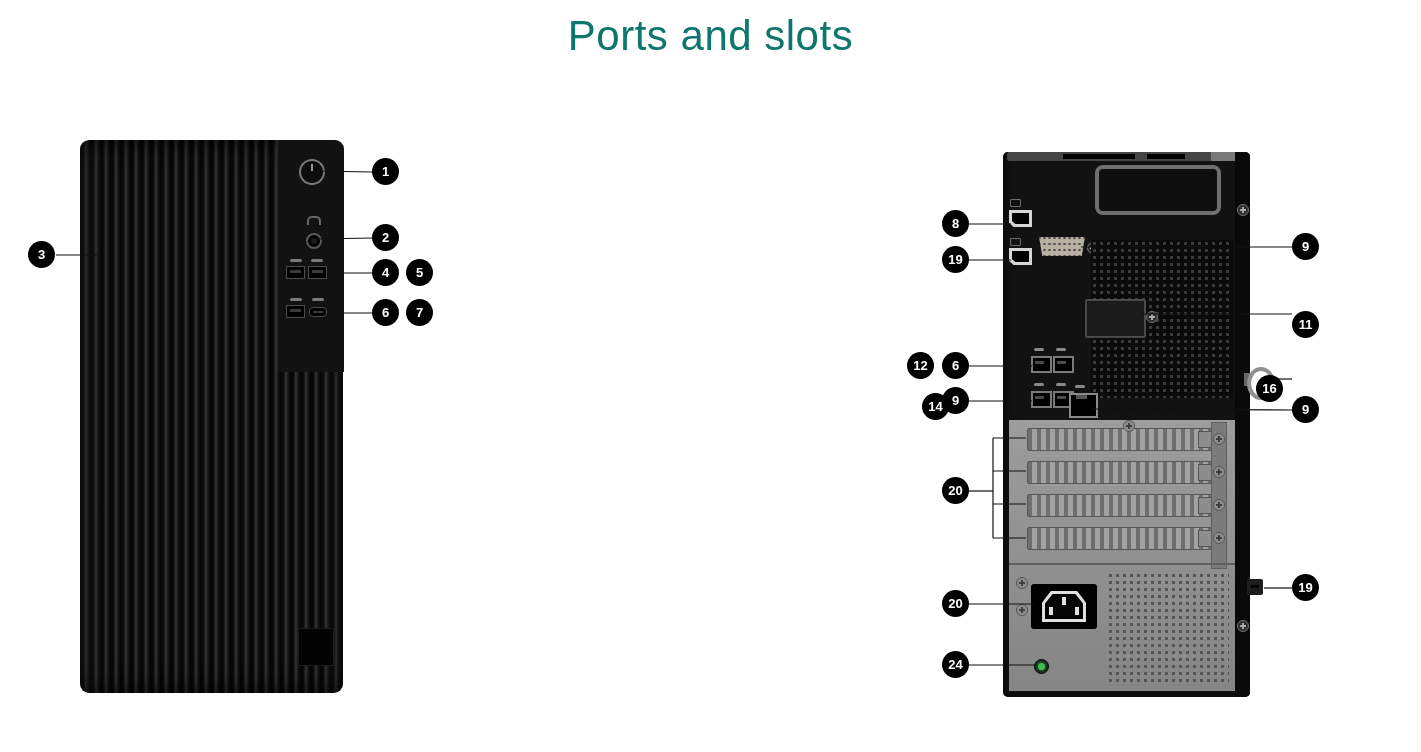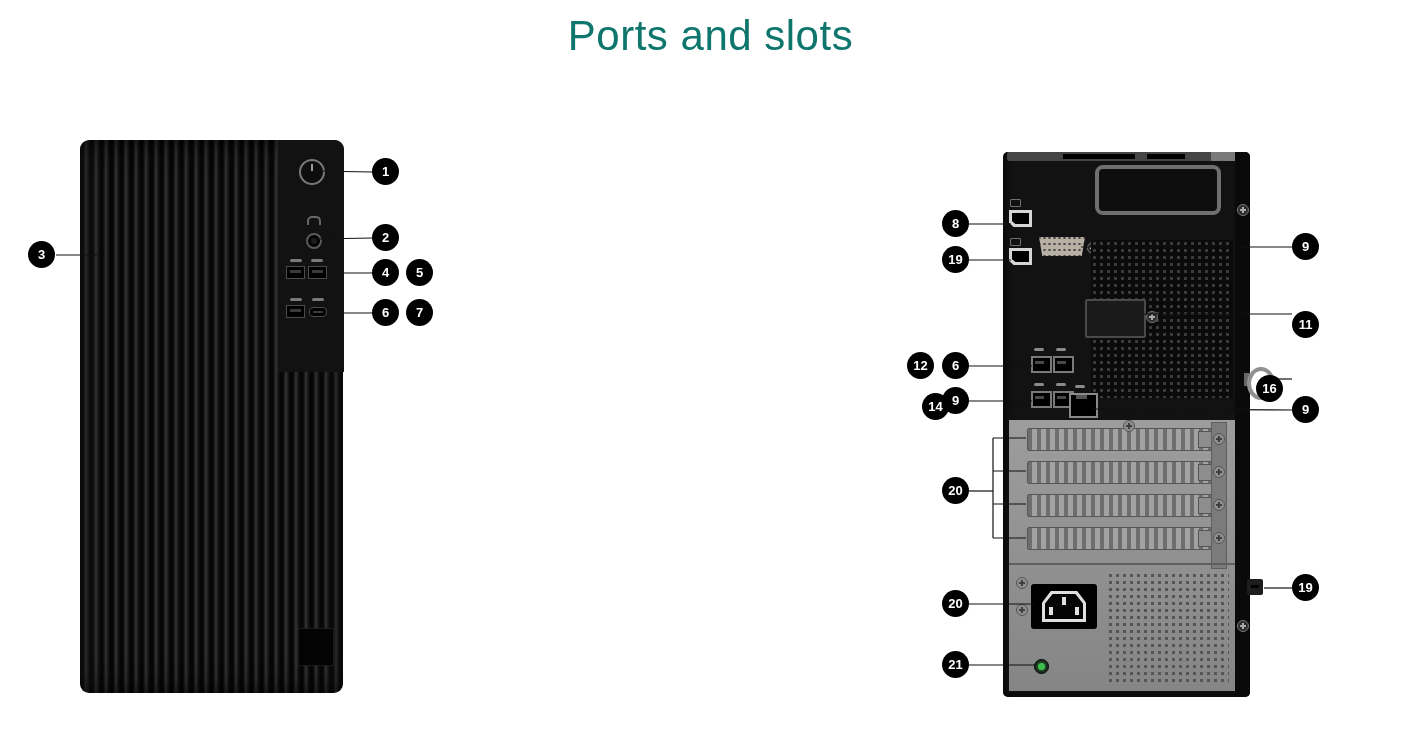--- a/index.html
+++ b/index.html
@@ -281,13 +281,13 @@
 <div class="callout" style="left:1292px;top:311px;">11</div>
 <div class="callout" style="left:907px;top:352px;">12</div>
 <div class="callout" style="left:942px;top:352px;">6</div>
 <div class="callout" style="left:907px;top:393px;margin-left:15px;">14</div>
 <div class="callout" style="left:942px;top:387px;">9</div>
 <div class="callout" style="left:1256px;top:365px;margin-top:10px;">16</div>
 <div class="callout" style="left:1292px;top:396px;">9</div>
 <div class="callout" style="left:942px;top:477px;">20</div>
 <div class="callout" style="left:1292px;top:574px;">19</div>
 <div class="callout" style="left:942px;top:590px;">20</div>
-<div class="callout" style="left:942px;top:651px;">21</div>
+<div class="callout" style="left:942px;top:651px;">24</div>
 
 </body></html>

